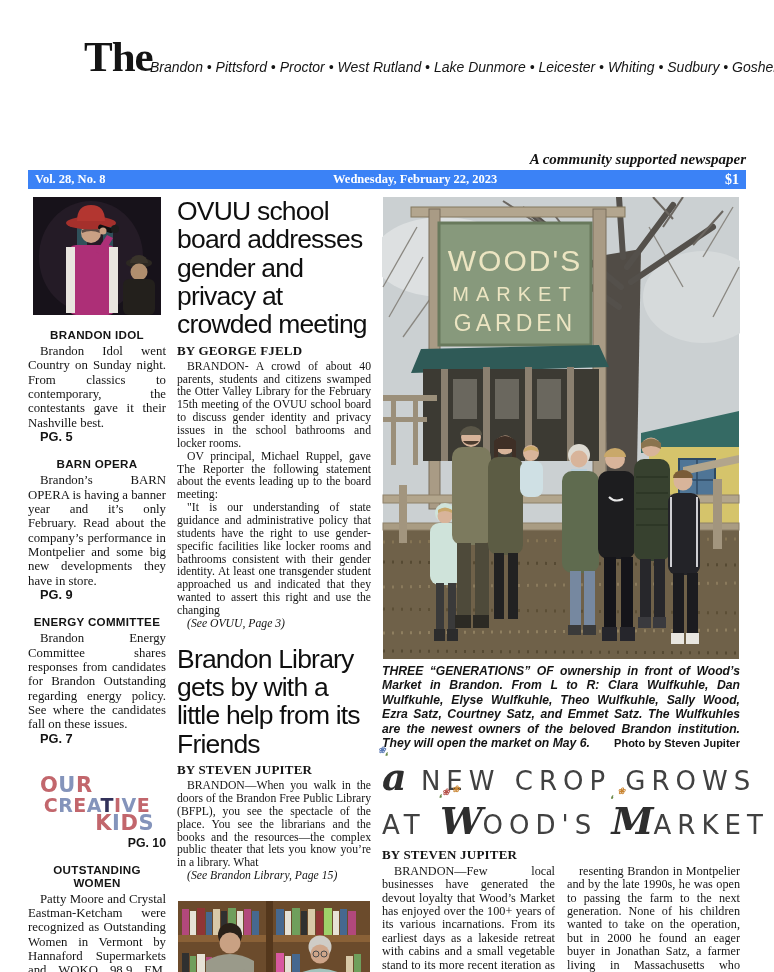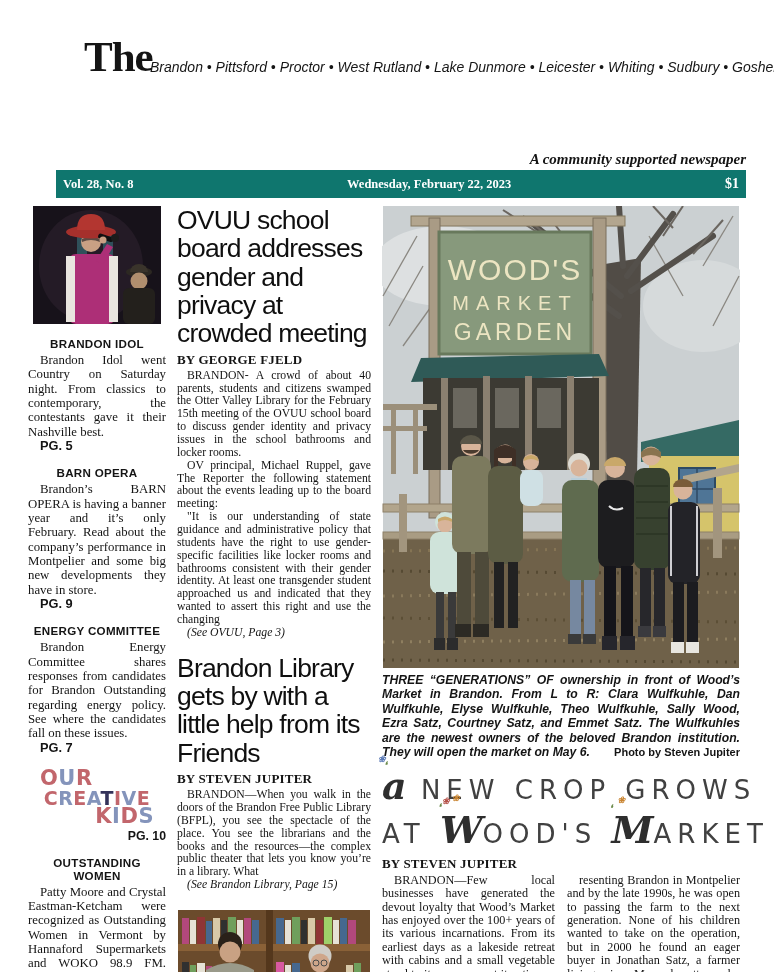--- a/index.html
+++ b/index.html
@@ -9,33 +9,33 @@
   
   .masthead{position:relative;height:158px;}
   .mast-the{position:absolute;left:56px;top:20px;font-size:43px;font-weight:700;
             font-family:"Liberation Serif",serif;letter-spacing:-1px;}
   .mast-towns{position:absolute;left:122px;top:47px;right:0;font-family:"Liberation Sans",sans-serif;
               font-style:italic;font-size:14px;white-space:nowrap;color:#161616;}
   .mast-title{position:absolute;left:12px;top:40px;font-size:97px;line-height:1;font-weight:700;
               font-family:"Liberation Serif",serif;letter-spacing:-2px;}
   .mast-tag{position:absolute;right:0;bottom:2px;font-size:15px;font-weight:700;font-style:italic;}
   
-  .datebar{height:28px;background:#0f766e;color:#fff;display:flex;align-items:center;
-           justify-content:space-between;padding:0 7px;font-size:12.5px;font-weight:700;margin-left:28px;}
+  .datebar{height:19px;background:#3b82f6;color:#fff;display:flex;align-items:center;
+           justify-content:space-between;padding:0 7px;font-size:12.5px;font-weight:700;}
   .datebar .price{font-size:14px;}
   
   .content{display:grid;grid-template-columns:138px 194px 358px;column-gap:11px;margin-top:8px;}
   
   .sb-photo{display:block;width:128px;height:118px;margin:0 auto;}
   .brief h3{margin:13px 0 3px;font-family:"Liberation Sans",sans-serif;font-size:11.6px;
             letter-spacing:.3px;text-align:center;font-weight:700;}
   .brief p{margin:0;font-size:12.8px;line-height:1.12;text-align:justify;text-indent:12px;}
   .pg{margin:2px 0 0;font-family:"Liberation Sans",sans-serif;font-weight:700;font-size:12.3px;
       text-align:right;}
-  .ck{width:114px;margin:14px auto 0;font-family:"DejaVu Sans",sans-serif;font-weight:700;
+  .ck{width:114px;margin:30px auto 0;font-family:"DejaVu Sans",sans-serif;font-weight:700;
       font-size:21px;line-height:.95;letter-spacing:.5px;}
   .ck-l1{text-align:left;}.ck-l2{text-align:center;font-size:19px;}.ck-l3{text-align:right;}
   .ck .c0{color:#c2666c;}.ck .c1{color:#8494bb;}.ck .c2{color:#33325a;}
   
   .headline{margin:0;font-family:"Liberation Sans",sans-serif;font-weight:400;font-size:26.5px;
             line-height:1.07;letter-spacing:-.8px;color:#0f0f0f;}
   .byline{margin:4px 0 2px;font-size:13px;font-weight:700;letter-spacing:.2px;}
   .art p{margin:0;font-size:11.7px;line-height:1.1;text-align:justify;text-indent:10px;}
   .see{margin:2px 0 0;font-size:12px;font-style:italic;text-align:center;}
   .lib-head{margin-top:14px;}
@@ -106,21 +106,21 @@
           <ellipse cx="58" cy="26" rx="25" ry="6.5" fill="#a5302c"></ellipse>
           <path d="M44 24 Q44 8 58 8 Q72 8 72 24 Z" fill="#b33630"></path>
           <rect x="66" y="27" width="16" height="5" rx="2.5" transform="rotate(18 66 27)" fill="#101010"></rect>
           <circle cx="82" cy="32" r="4" fill="#1c1c1c"></circle>
           <circle cx="70" y="0" cy="34" r="3.5" fill="#c9a084"></circle>
         </g>
       </svg>
 
       <div class="brief">
         <h3>BRANDON IDOL</h3>
-        <p>Brandon Idol went Country on Saturday night.  From classics to contemporary, the contestants gave it their Nashville best.</p>
+        <p>Brandon Idol went Country on Sunday night.  From classics to contemporary, the contestants gave it their Nashville best.</p>
         <p class="pg">PG. 5</p>
       </div>
 
       <div class="brief">
         <h3>BARN OPERA</h3>
         <p>Brandon’s BARN OPERA is having a banner year and it’s only February.  Read about the company’s performance in Montpelier and some big new developments they have in store.</p>
         <p class="pg">PG. 9</p>
       </div>
 
       <div class="brief">

